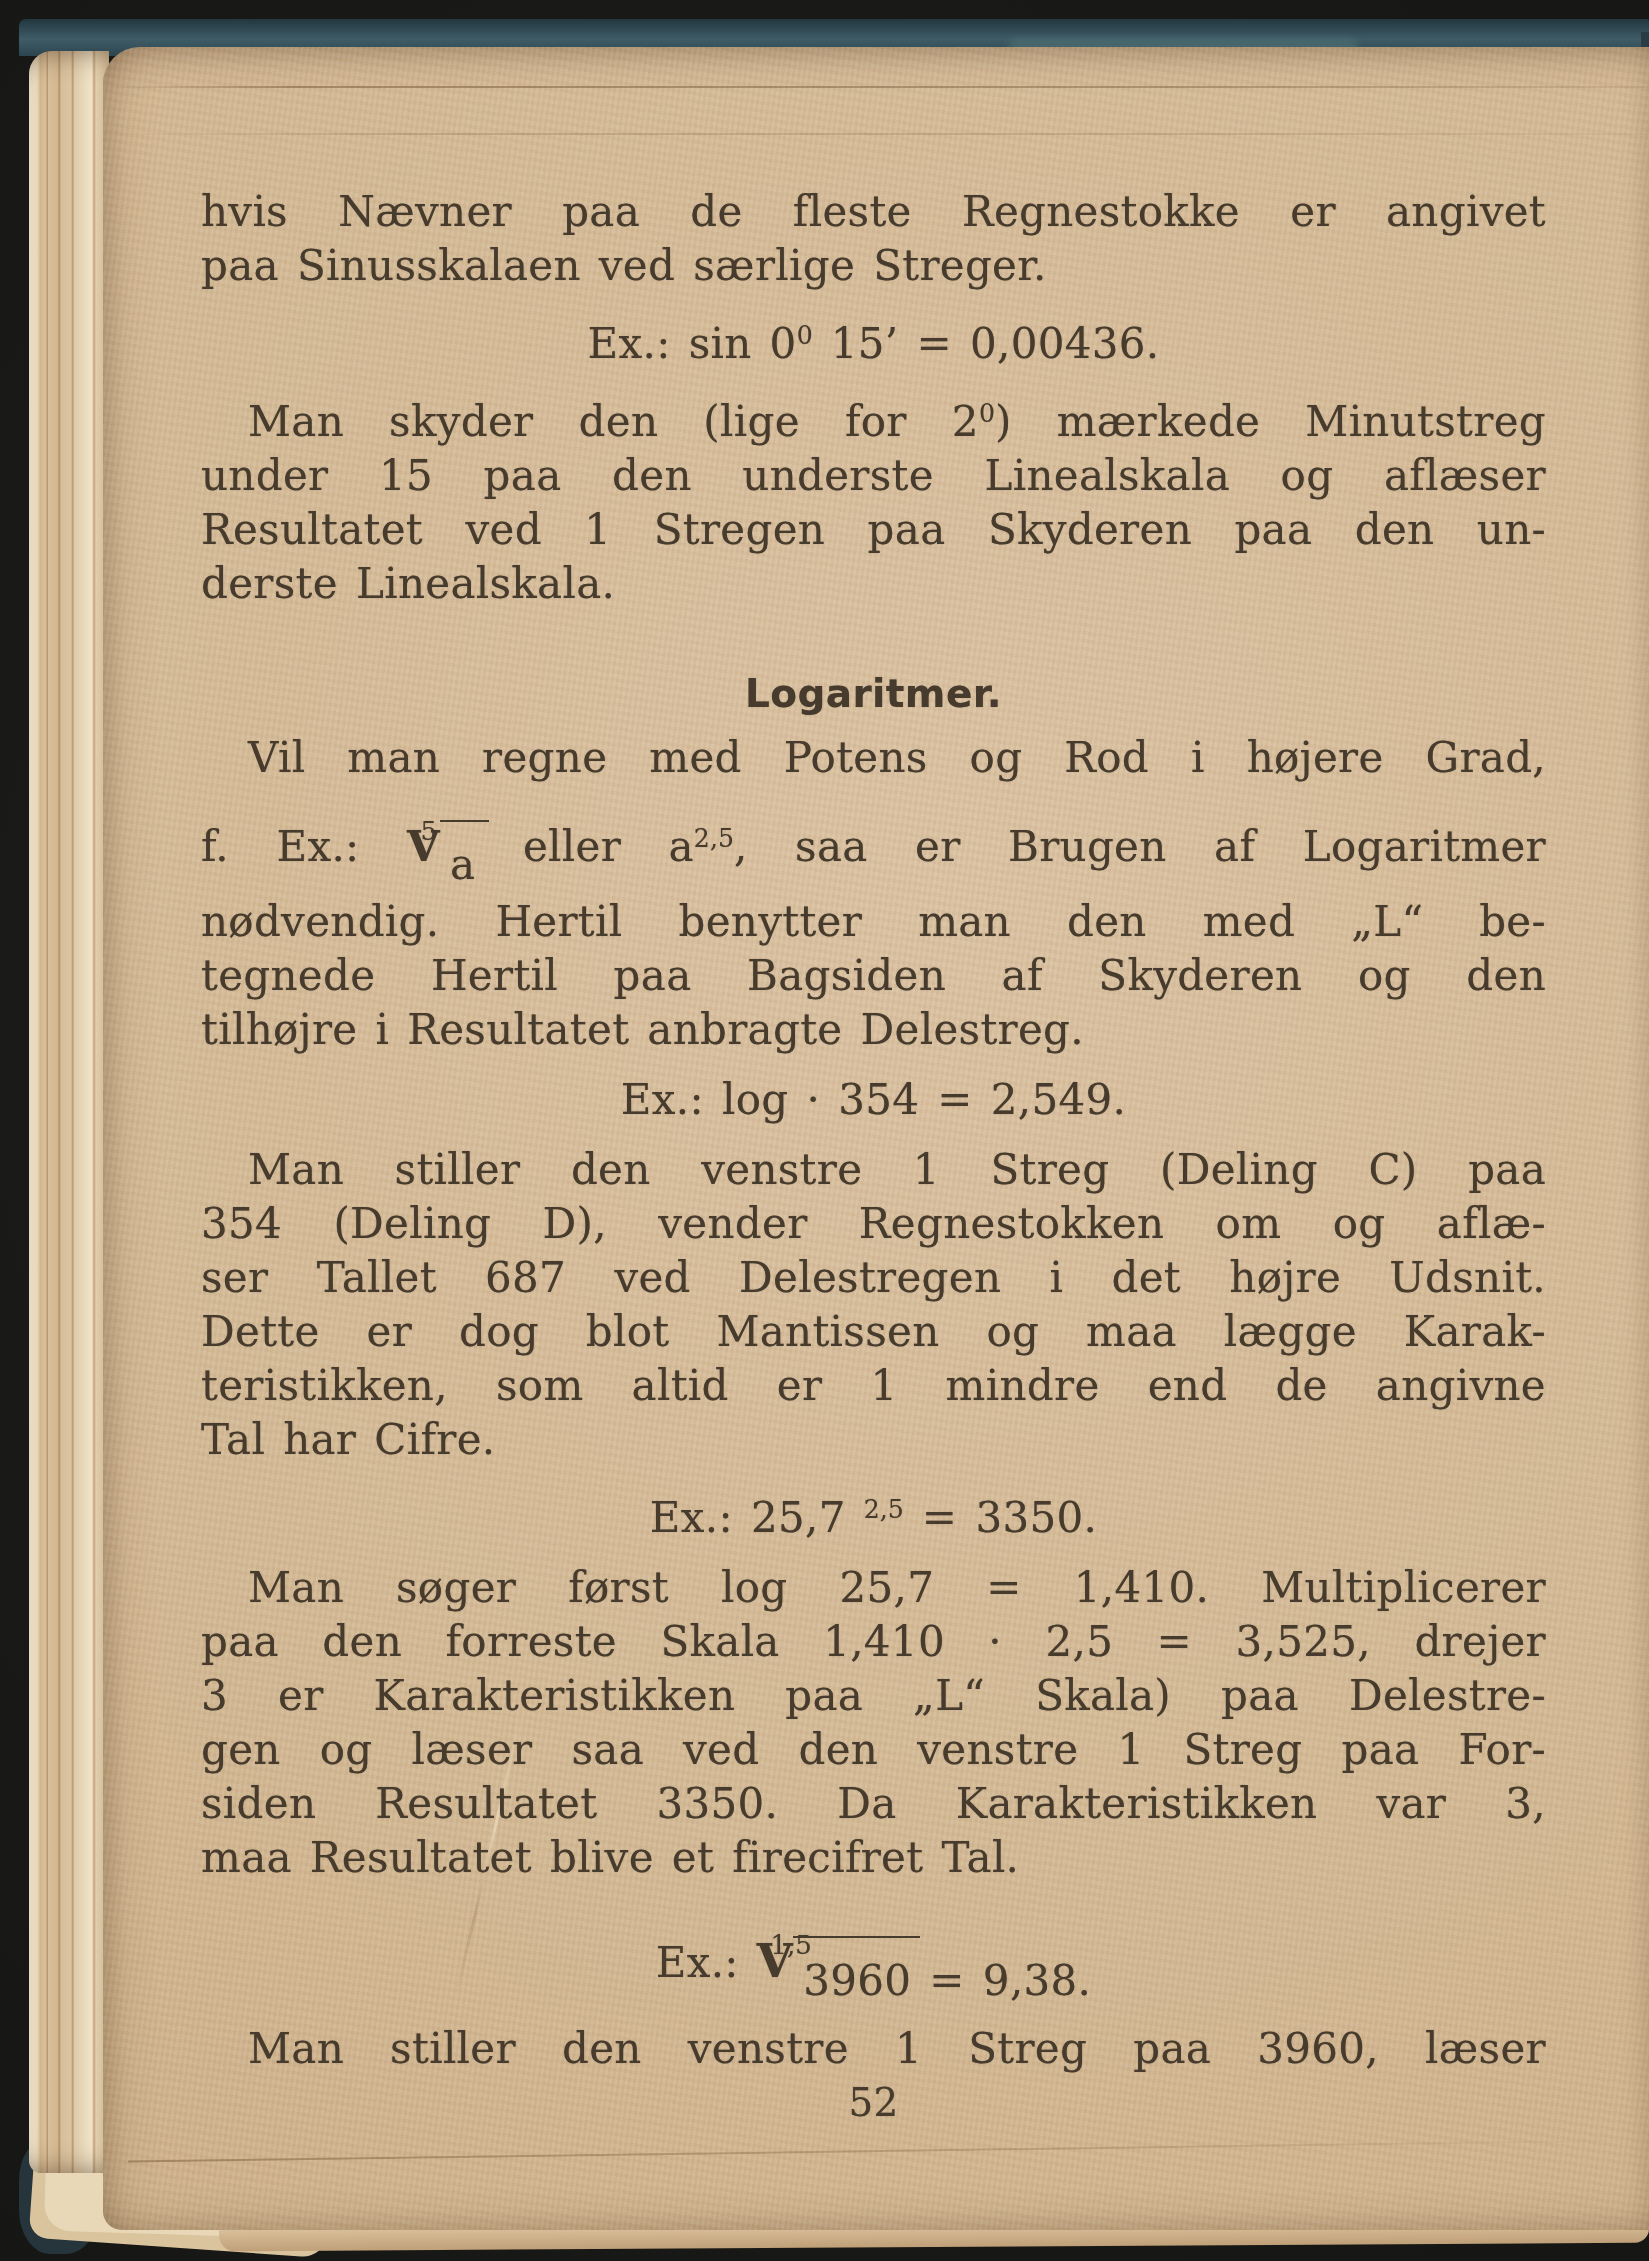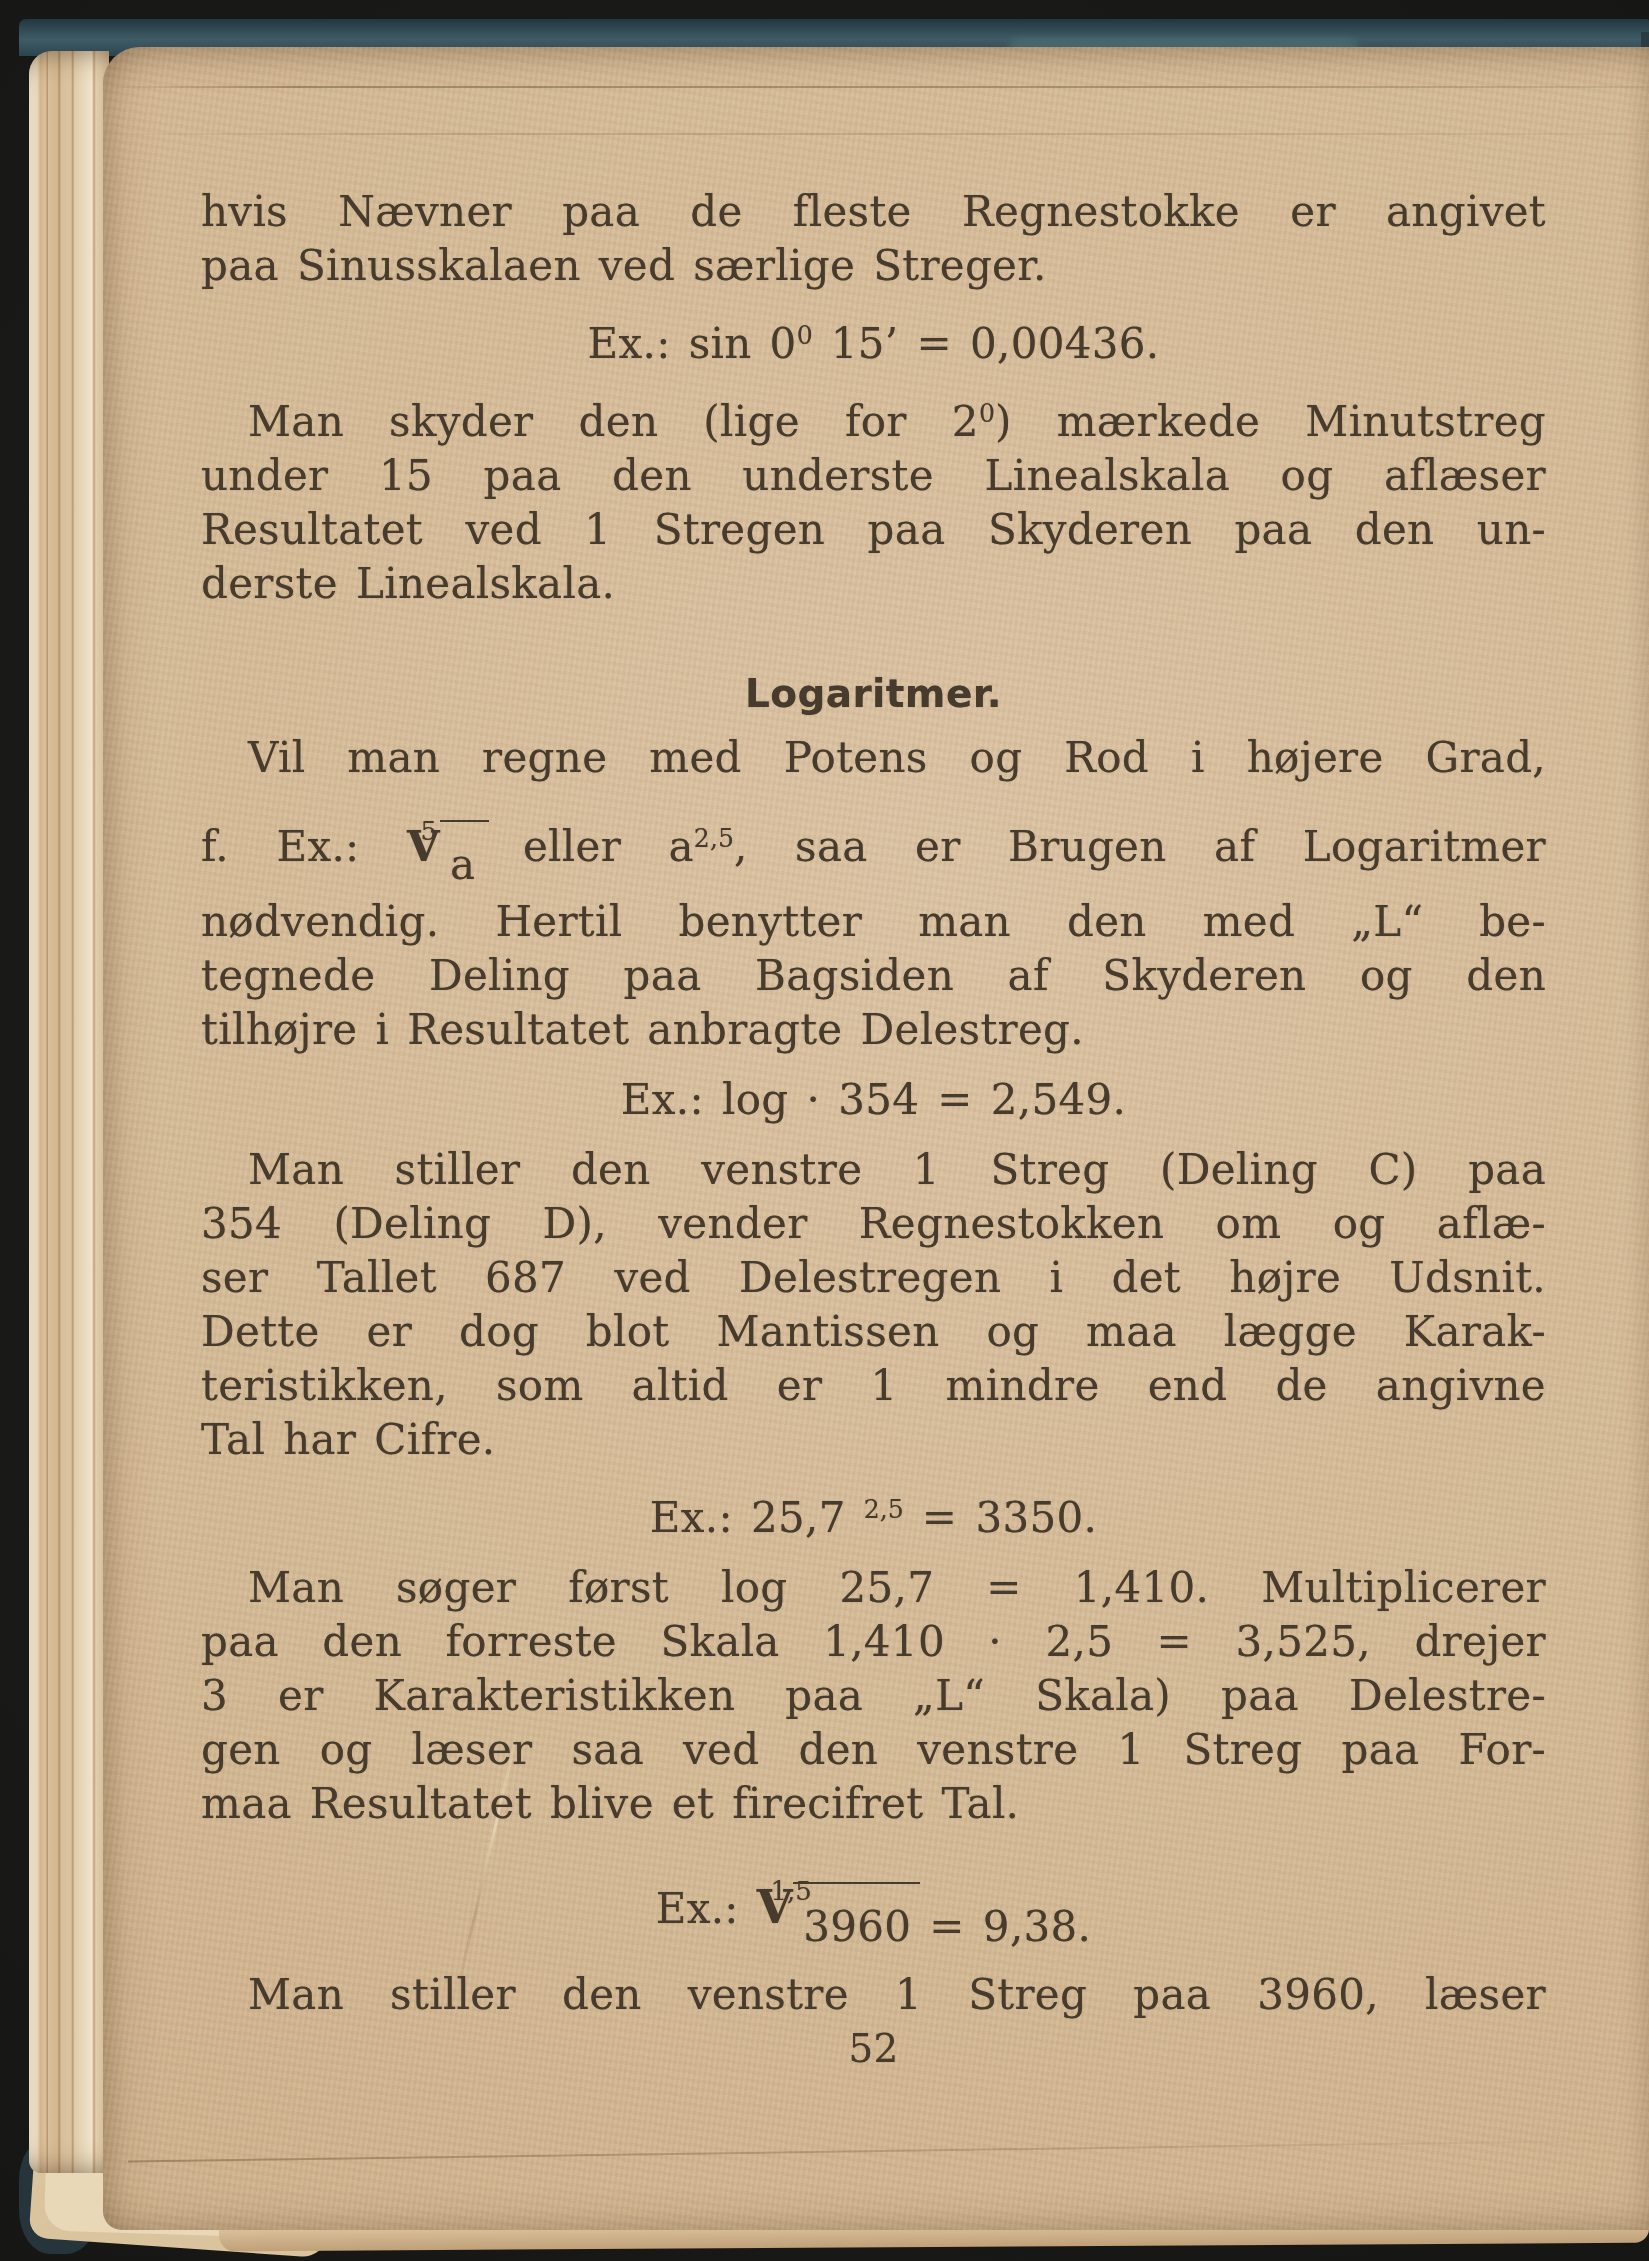--- a/index.html
+++ b/index.html
@@ -159,34 +159,35 @@
         <div class="line body body-end">paa Sinusskalaen ved særlige Streger.</div>
         <div class="line example">Ex.: sin 0<span class="sup">0</span> 15’ = 0,00436.</div>
         <div class="line indent">Man skyder den (lige for 2<span class="sup">0</span>) mærkede Minutstreg</div>
         <div class="line body">under 15 paa den underste Linealskala og aflæser</div>
         <div class="line body">Resultatet ved 1 Stregen paa Skyderen paa den un-</div>
         <div class="line body body-end">derste Linealskala.</div>
         <div class="line heading">Logaritmer.</div>
         <div class="line indent">Vil man regne med Potens og Rod i højere Grad,</div>
         <div class="line body formula">f. Ex.: <span class="root"><span class="idx">5</span><span class="v">V</span><span class="bar" style="width: 1.17em;"></span><span class="arg" style="margin-left: -0.92em;">a</span></span> eller a<span class="sup">2,5</span>, saa er Brugen af Logaritmer</div>
         <div class="line body">nødvendig.  Hertil benytter man den med „L“ be-</div>
-        <div class="line body">tegnede Deling paa Bagsiden af Skyderen og den</div>
+        <div class="line body">tegnede Hertil paa Bagsiden af Skyderen og den</div>
         <div class="line body body-end">tilhøjre i Resultatet anbragte Delestreg.</div>
         <div class="line example">Ex.: log · 354 = 2,549.</div>
         <div class="line indent">Man stiller den venstre 1 Streg (Deling C) paa</div>
         <div class="line body">354 (Deling D), vender Regnestokken om og aflæ-</div>
         <div class="line body">ser Tallet 687 ved Delestregen i det højre Udsnit.</div>
         <div class="line body">Dette er dog blot Mantissen og maa lægge Karak-</div>
         <div class="line body">teristikken, som altid er 1 mindre end de angivne</div>
         <div class="line body body-end">Tal har Cifre.</div>
         <div class="line example">Ex.: 25,7 <span class="sup">2,5</span> = 3350.</div>
         <div class="line indent">Man søger først log 25,7 = 1,410.  Multiplicerer</div>
         <div class="line body">paa den forreste Skala 1,410 · 2,5 = 3,525, drejer</div>
         <div class="line body">3 er Karakteristikken paa „L“ Skala) paa Delestre-</div>
         <div class="line body">gen og læser saa ved den venstre 1 Streg paa For-</div>
+        <div class="line body">siden Resultatet 3350.  Da Karakteristikken var 3,</div>
         <div class="line body body-end">maa Resultatet blive et firecifret Tal.</div>
         <div class="line example-root">Ex.: <span class="root"><span class="idx">1,5</span><span class="v">V</span><span class="bar" style="width: 3.03em;"></span><span class="arg" style="margin-left: -2.78em;">3960</span></span><span class="low"> = 9,38.</span></div>
         <div class="line indent">Man stiller den venstre 1 Streg paa 3960, læser</div>
         <div class="line page-number">52</div>
       </div>
   </div>
 </div>
 
 
 </body></html>

